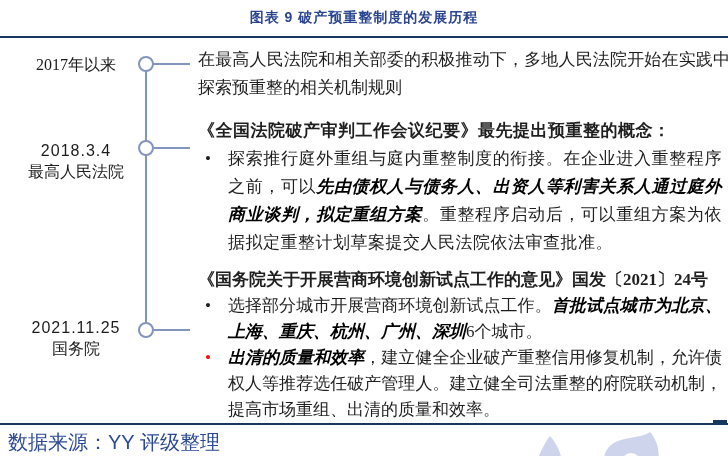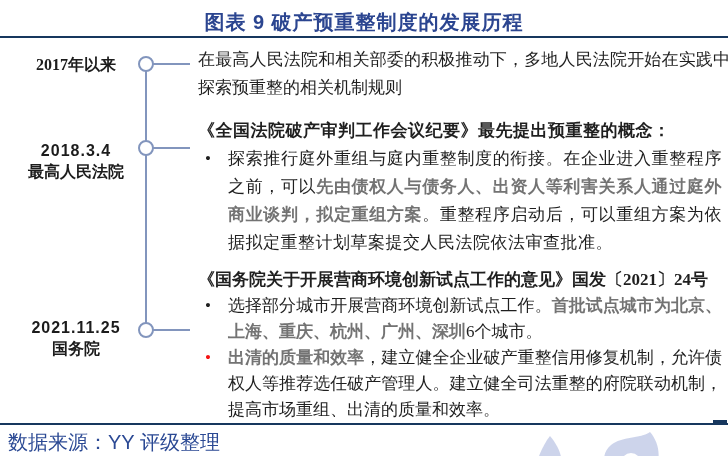--- a/index.html
+++ b/index.html
@@ -3,56 +3,56 @@
 <meta charset="utf-8">
 <style>
   html,body{margin:0;padding:0;background:#fff;}
   .page{
     position:relative;width:728px;height:456px;background:#ffffff;overflow:hidden;
     font-family:"Liberation Serif","DejaVu Serif",serif;color:#1f1f1f;
   }
   .title{
     position:absolute;top:9px;left:0;width:100%;text-align:center;
     font-family:"Liberation Sans","DejaVu Sans",sans-serif;font-weight:bold;
-    font-size:20px;color:#2B4590;letter-spacing:1px;
+    font-size:14px;color:#2B4590;letter-spacing:1px;
   }
   .rule{position:absolute;left:0;width:728px;height:2px;background:#17375E;}
   .rule-top{top:36px;}
   .rule-bottom{top:423px;}
   .rule-tick{position:absolute;top:420px;right:1px;width:14px;height:3px;background:#17375E;}
 
   
   .tl-line{position:absolute;left:145px;top:64px;width:2px;height:266px;background:#8295BD;}
   .tl-node{
     position:absolute;left:138px;width:16px;height:16px;box-sizing:border-box;
     border:2px solid #8295BD;border-radius:50%;background:#fff;
   }
   .n1{top:56px}.n2{top:140px}.n3{top:322px}
   .tl-conn{position:absolute;left:153px;width:37px;height:2px;background:#8295BD;}
   .c1{top:63px}.c2{top:147px}.c3{top:329px}
 
   .tl-label{
     position:absolute;left:16px;width:120px;text-align:center;
-    font-weight:bold;color:#1c1c1c;line-height:21px;
+    font-weight:normal;color:#1c1c1c;line-height:21px;
   }
   .l1{top:54px;}
   .l2{top:140px;}
   .l3{top:317px;text-align:center;}
   .tl-label .date{font-family:"Liberation Sans","DejaVu Sans",sans-serif;font-size:16px;letter-spacing:1px;}
   .tl-label .org{font-size:16px;}
 
   
   .content{position:absolute;left:198px;font-size:17px;text-align:justify;color:#1f1f1f;}
   .s1{top:46px;width:532px;line-height:28px;}
   .s2{top:117px;width:524px;line-height:28px;letter-spacing:0.5px;}
   .s3{top:267px;width:524px;line-height:26px;}
   .hdr{font-weight:bold;}
   .bullet{position:relative;padding-left:30px;}
   .marker{position:absolute;left:7px;top:0;font-weight:normal;}
-  .red{color:#737373;font-weight:bold;}
+  .red{color:#000000;font-weight:bold;font-style:italic;}
   .red-marker{color:#F51414;}
 
   .footer{
     position:absolute;left:8px;top:429px;
     font-family:"Liberation Sans","DejaVu Sans",sans-serif;
     font-weight:normal;font-size:20px;color:#2B4994;
   }
   .watermark{position:absolute;left:500px;top:430px;opacity:0.85;}
 </style>
 </head>

